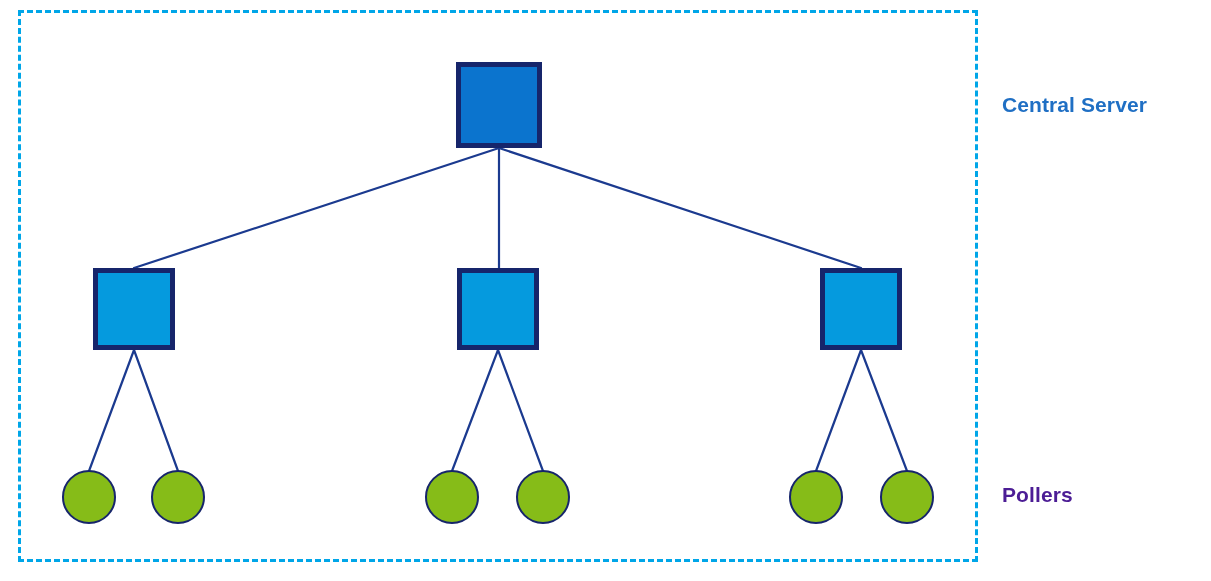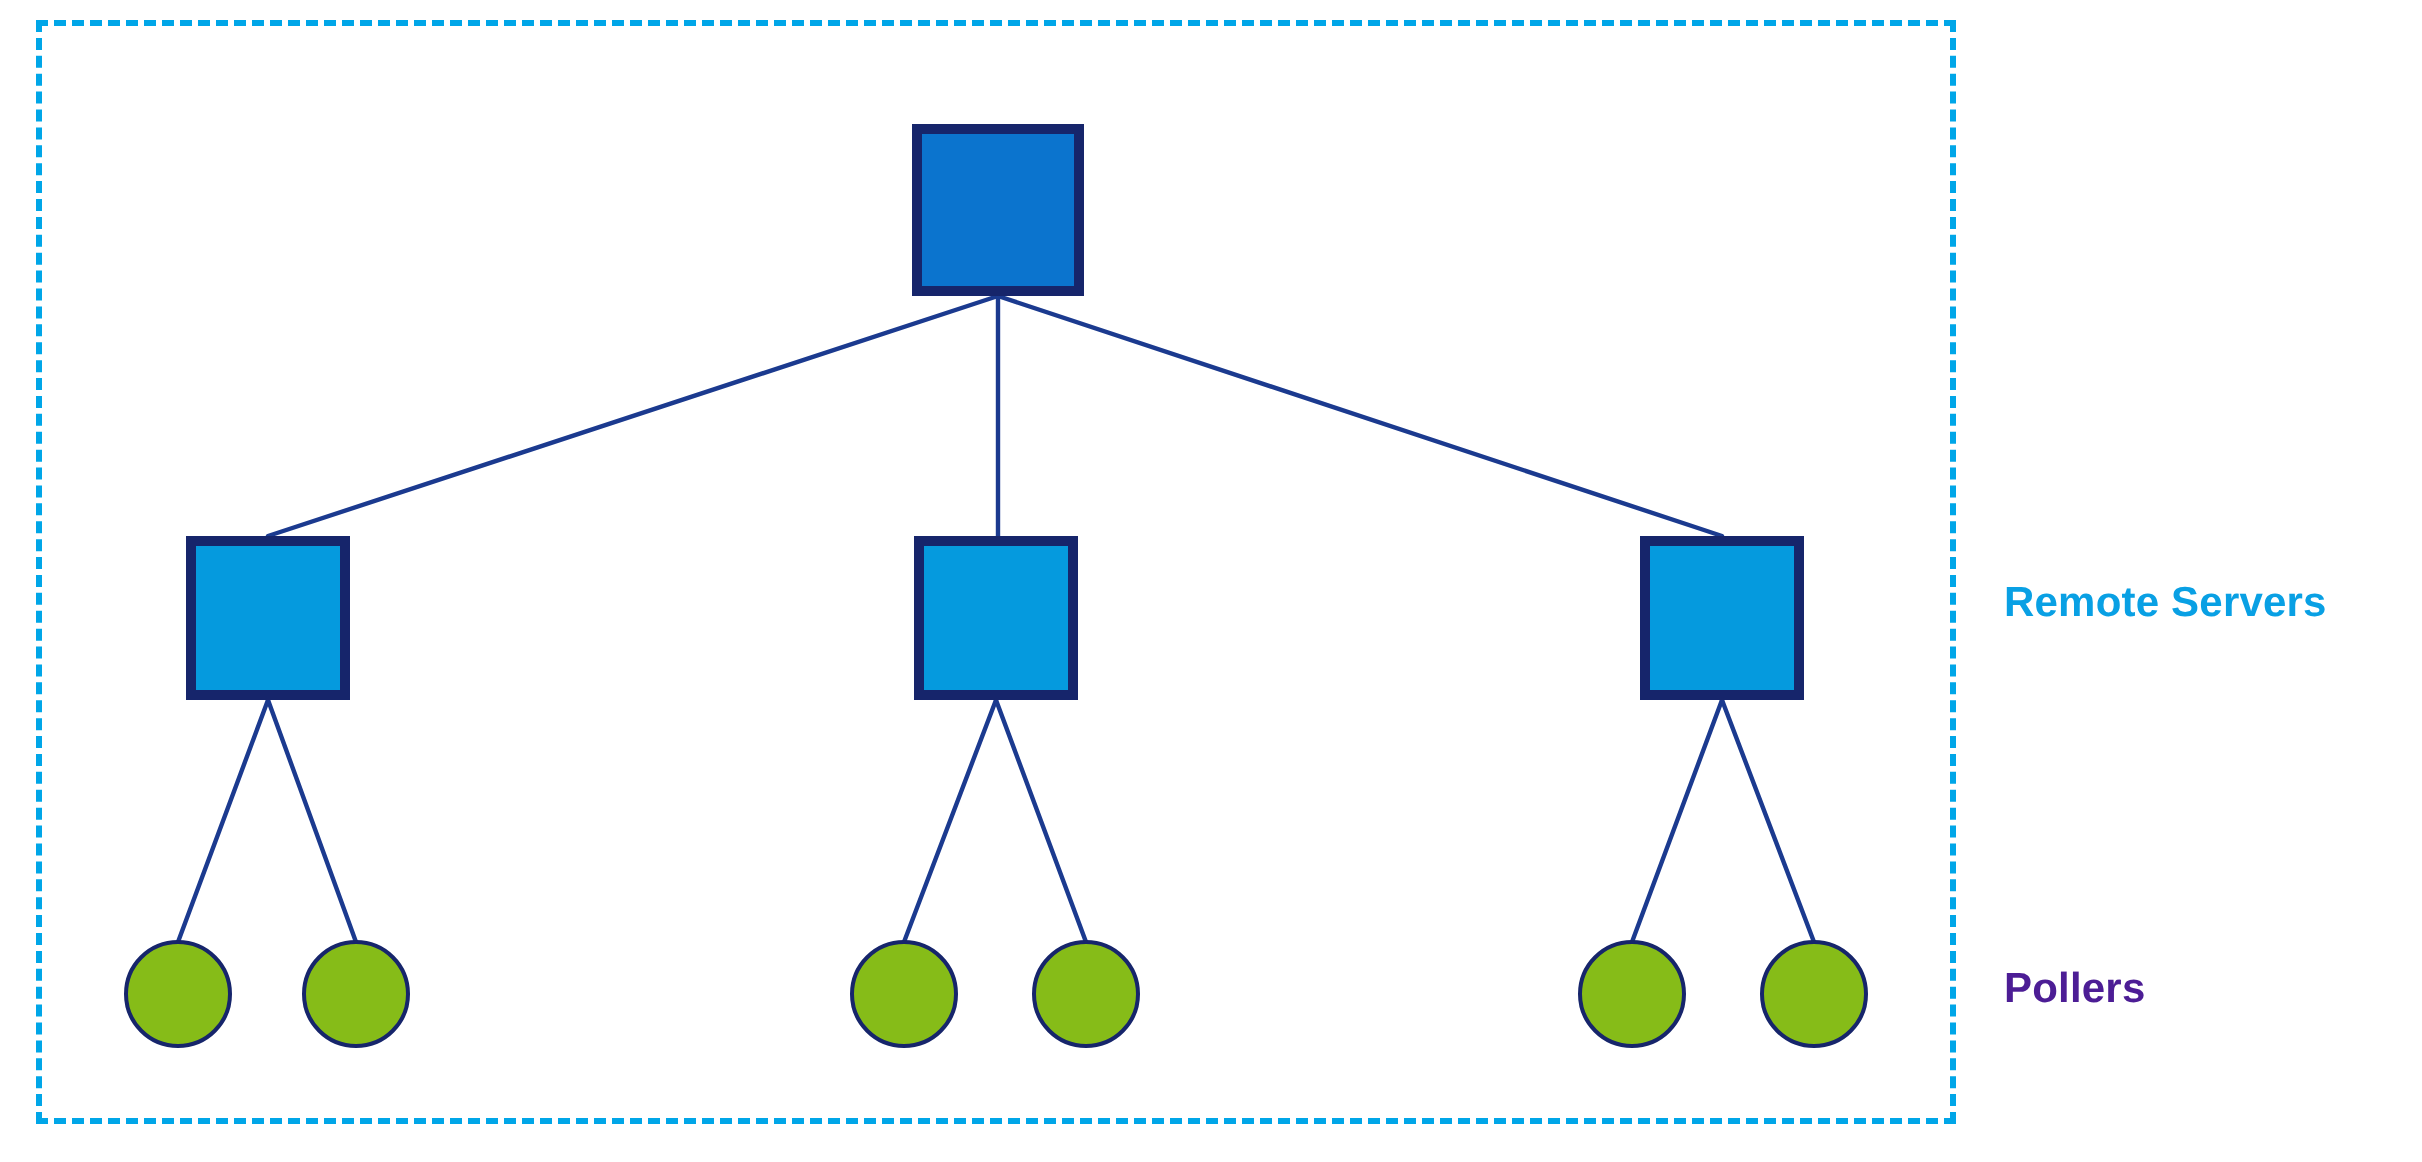--- a/index.html
+++ b/index.html
@@ -105,16 +105,16 @@
   <div class="node-box remote-box" style="left:457px; top:268px;"></div>
   <div class="node-box remote-box" style="left:820px; top:268px;"></div>
 
   <div class="poller-circle" style="left:62px;  top:470px;"></div>
   <div class="poller-circle" style="left:151px; top:470px;"></div>
   <div class="poller-circle" style="left:425px; top:470px;"></div>
   <div class="poller-circle" style="left:516px; top:470px;"></div>
   <div class="poller-circle" style="left:789px; top:470px;"></div>
   <div class="poller-circle" style="left:880px; top:470px;"></div>
 
-  <div class="legend-label" id="label-remote">Remote Servers</div>
+  <div class="legend-label" id="label-central">Central Server</div>
   <div class="legend-label" id="label-pollers">Pollers</div>
 
 </div>
 
 </body></html>

